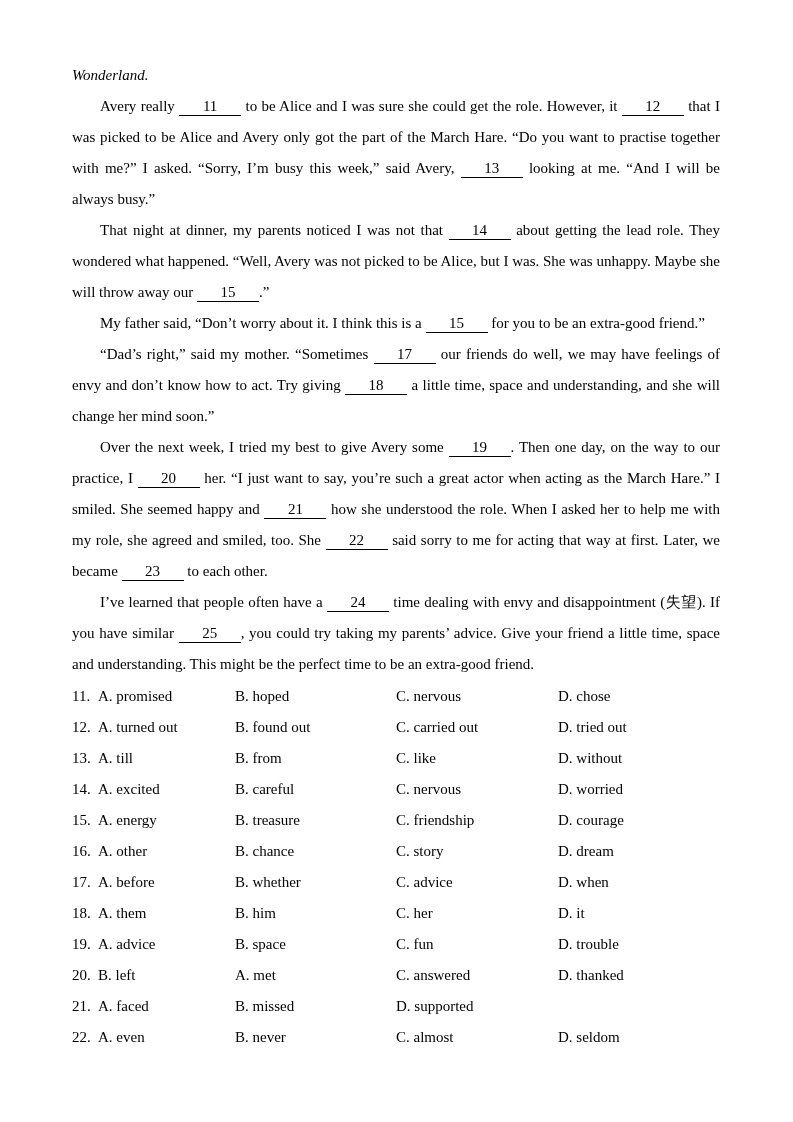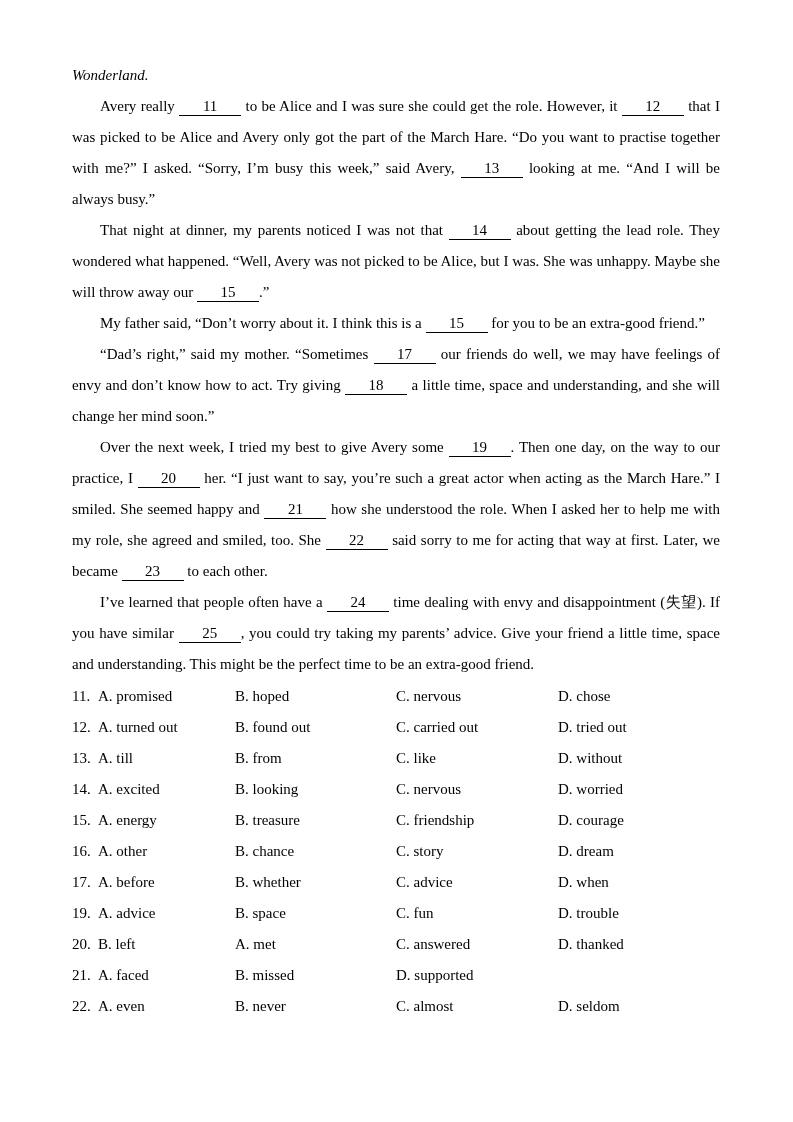--- a/index.html
+++ b/index.html
@@ -75,21 +75,21 @@
     <div class="opt-row">
       <span class="opt-num">13.</span>
       <span class="opt-cell">A. till</span>
       <span class="opt-cell">B. from</span>
       <span class="opt-cell">C. like</span>
       <span class="opt-cell">D. without</span>
     </div>
     <div class="opt-row">
       <span class="opt-num">14.</span>
       <span class="opt-cell">A. excited</span>
-      <span class="opt-cell">B. looking</span>
+      <span class="opt-cell">B. careful</span>
       <span class="opt-cell">C. nervous</span>
       <span class="opt-cell">D. worried</span>
     </div>
     <div class="opt-row">
       <span class="opt-num">15.</span>
       <span class="opt-cell">A. energy</span>
       <span class="opt-cell">B. treasure</span>
       <span class="opt-cell">C. friendship</span>
       <span class="opt-cell">D. courage</span>
     </div>
@@ -99,20 +99,27 @@
       <span class="opt-cell">B. chance</span>
       <span class="opt-cell">C. story</span>
       <span class="opt-cell">D. dream</span>
     </div>
     <div class="opt-row">
       <span class="opt-num">17.</span>
       <span class="opt-cell">A. before</span>
       <span class="opt-cell">B. whether</span>
       <span class="opt-cell">C. advice</span>
       <span class="opt-cell">D. when</span>
+    </div>
+    <div class="opt-row">
+      <span class="opt-num">18.</span>
+      <span class="opt-cell">A. them</span>
+      <span class="opt-cell">B. him</span>
+      <span class="opt-cell">C. her</span>
+      <span class="opt-cell">D. it</span>
     </div>
     <div class="opt-row">
       <span class="opt-num">19.</span>
       <span class="opt-cell">A. advice</span>
       <span class="opt-cell">B. space</span>
       <span class="opt-cell">C. fun</span>
       <span class="opt-cell">D. trouble</span>
     </div>
     <div class="opt-row">
       <span class="opt-num">20.</span>

